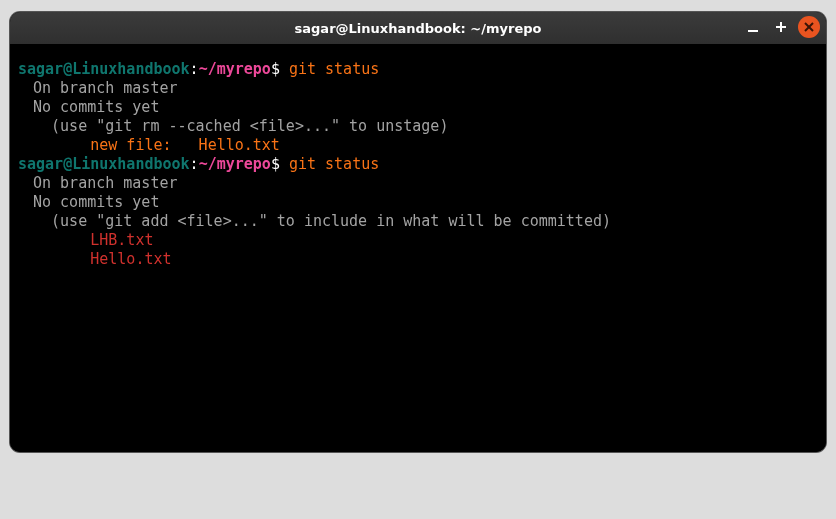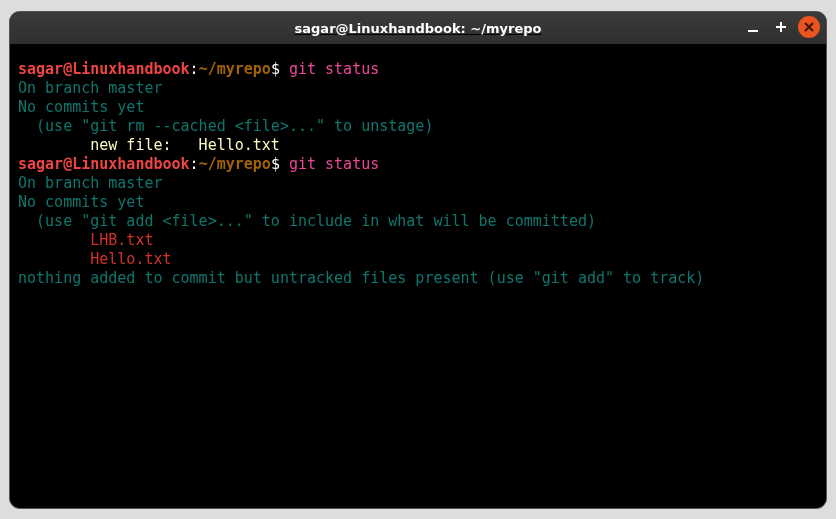--- a/index.html
+++ b/index.html
@@ -1,33 +1,33 @@
 <!DOCTYPE html>
 <html><head>
 <meta charset="utf-8">
 <style>
   html,body{margin:0;padding:0;background:#dddddd;width:836px;height:519px;overflow:hidden;font-family:"DejaVu Sans Mono","Liberation Mono",monospace;}
-  .window{position:absolute;left:10px;top:12px;width:816px;height:496px;background:#000;border-radius:10px;box-shadow:0 0 0 1px #555;overflow:hidden;text-decoration:underline;}
+  .window{position:absolute;left:10px;top:12px;width:816px;height:440px;background:#000;border-radius:10px;box-shadow:0 0 0 1px #555;overflow:hidden;}
   .titlebar{height:32px;background:linear-gradient(#3b3b3b,#2f2f2f);display:flex;align-items:center;justify-content:center;position:relative;color:#fff;font-family:"DejaVu Sans",sans-serif;font-size:13px;font-weight:bold;}
   .titlebar .title{user-select:none;}
   .win-controls{position:absolute;right:6px;top:4px;display:flex;gap:6px;align-items:center;}
   .win-btn{width:22px;height:22px;border-radius:11px;display:flex;align-items:center;justify-content:center;font-weight:bold;cursor:pointer;}
   .win-btn.min{color:#fff;}
   .win-btn.max{color:#fff;}
   .win-btn.close{background:#e95420;color:#3a1406;}
   .win-btn svg{display:block;}
   .term{position:absolute;left:0;top:32px;right:0;bottom:0;background:#000;padding:16px 8px 8px 8px;font-size:15px;line-height:19px;color:#ffffff;}
   .ln{white-space:pre;}
-  .user{color:#ef4444;font-weight:bold;}
+  .user{color:#0f766e;font-weight:bold;}
   .colon{color:#ffffff;}
-  .path{color:#a16207;font-weight:bold;}
+  .path{color:#ec4899;font-weight:bold;}
   .dollar{color:#ffffff;}
-  .cmd{color:#ec4899;}
-  .out{color:#0f766e;}
-  .green{color:#fef9c3;}
+  .cmd{color:#f97316;}
+  .out{color:#a3a3a3;margin-left:15px;}
+  .green{color:#f97316;}
   .red{color:#d0312d;}
   .cursor{display:inline-block;width:1px;height:16px;background:#fff;vertical-align:text-bottom;margin-left:2px;}
 </style>
 </head>
 <body>
 
 <div class="window">
   <div class="titlebar">
     <span class="title">sagar@Linuxhandbook: ~/myrepo</span>
     <div class="win-controls">
@@ -64,17 +64,16 @@
 
     <div class="ln"><span class="user">sagar@Linuxhandbook</span><span class="colon">:</span><span class="path">~/myrepo</span><span class="dollar">$</span><span class="cmd"> git status</span></div>
     <div class="ln out">On branch master</div>
     <div class="ln out"></div>
     <div class="ln out">No commits yet</div>
     <div class="ln out"></div>
     <div class="ln out">  (use "git add &lt;file&gt;..." to include in what will be committed)</div>
     <div class="ln red">        LHB.txt</div>
     <div class="ln red">        Hello.txt</div>
     <div class="ln out"></div>
-    <div class="ln out">nothing added to commit but untracked files present (use "git add" to track)</div>
 
 
   </div>
 </div>
 
 </body></html>

